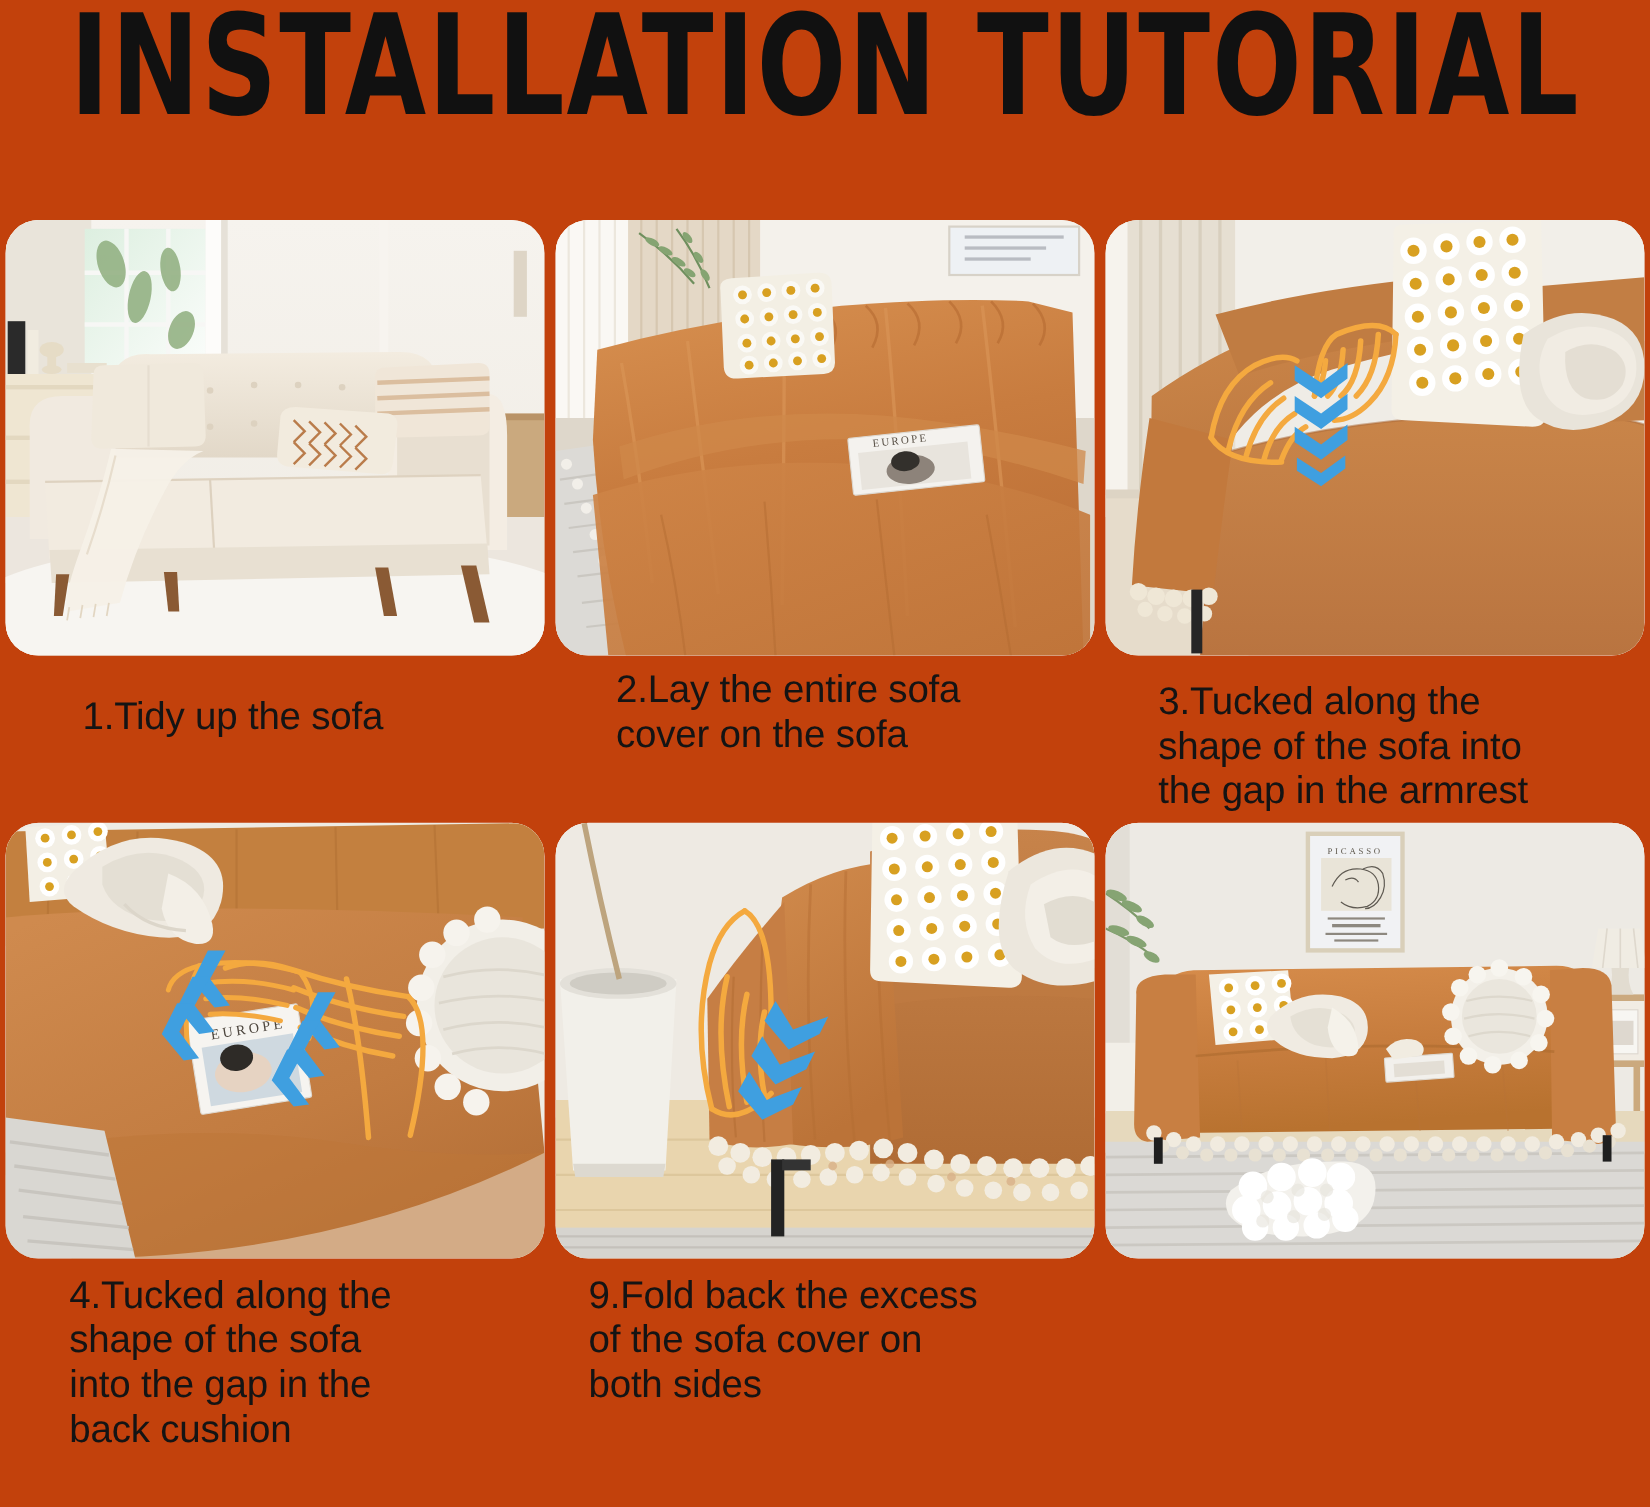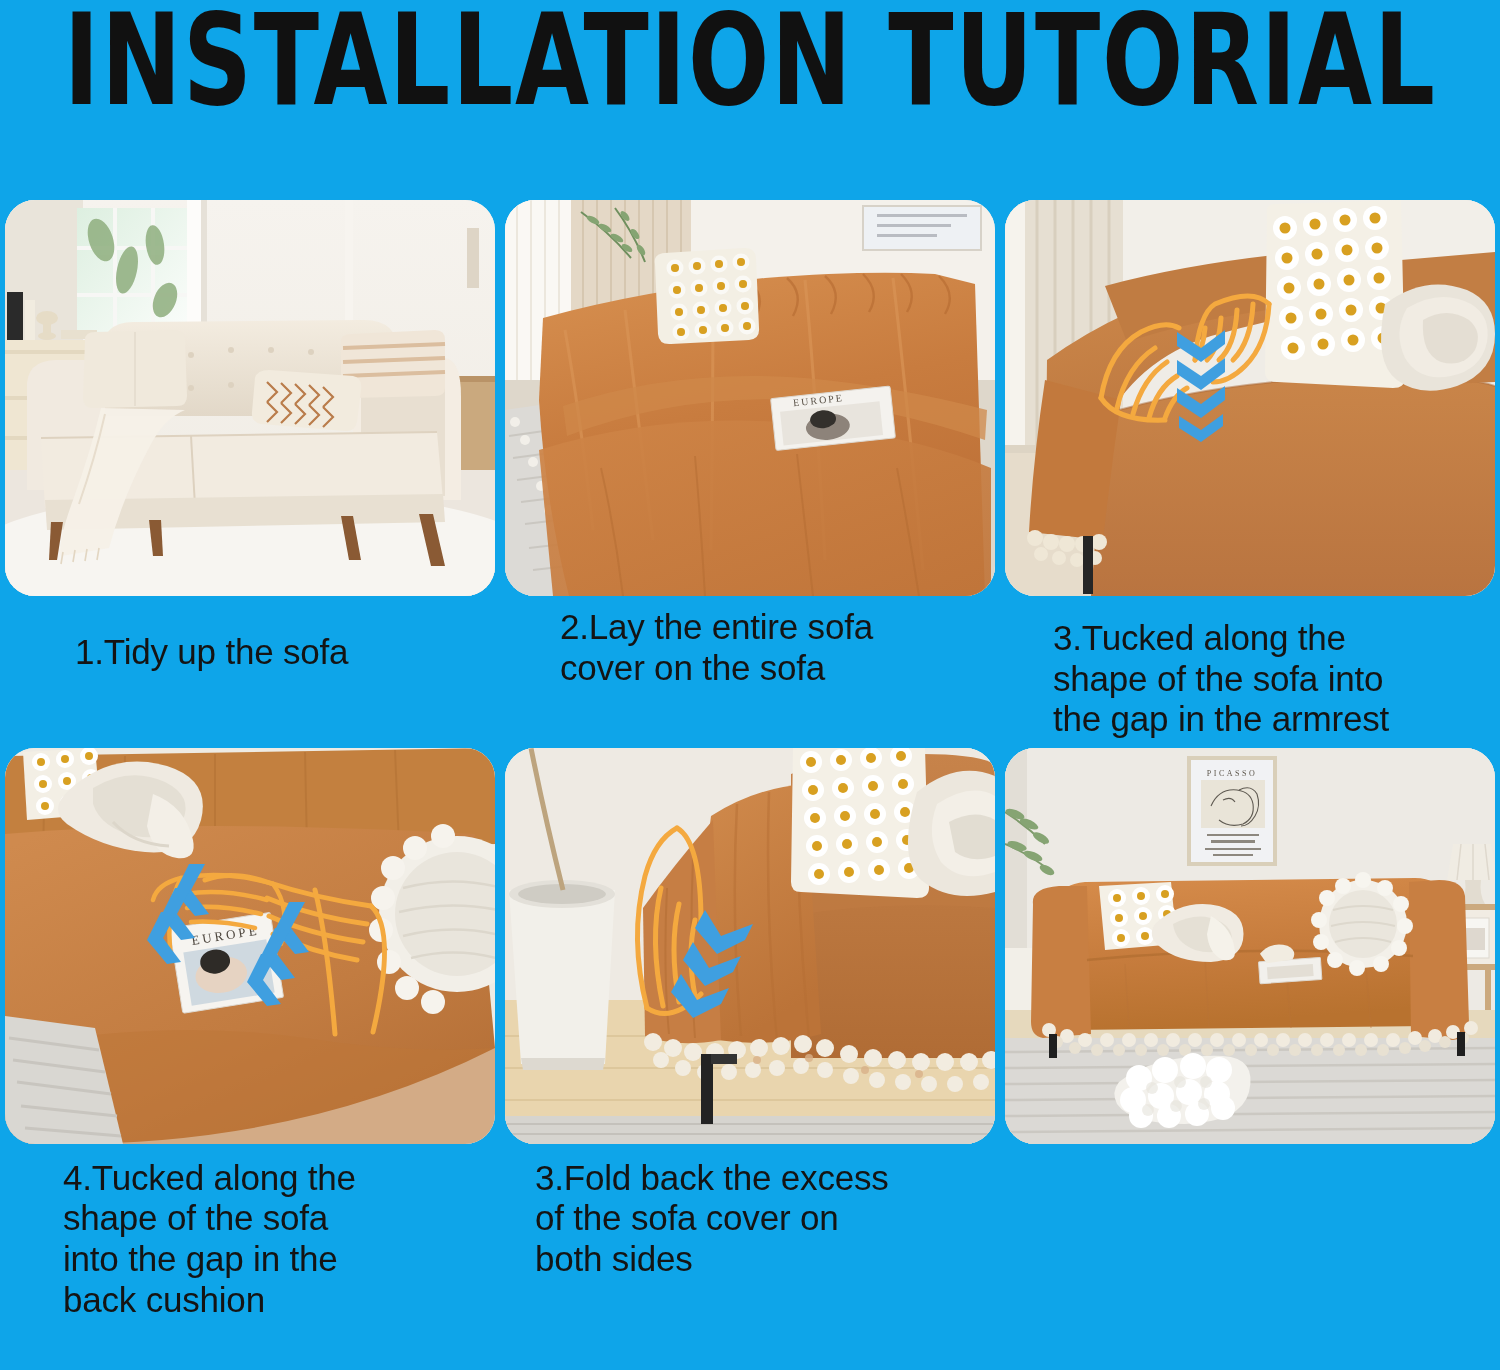--- a/index.html
+++ b/index.html
@@ -2,21 +2,21 @@
 <html><head>
 <meta charset="utf-8">
 <style>
   * { box-sizing: border-box; margin: 0; padding: 0; }
   html, body {
     width: 1500px; height: 1370px;
     background: #ffffff;
     font-family: "Liberation Sans", sans-serif;
     overflow: hidden;
   }
-  .page { position: relative; width: 1500px; height: 1370px; background:#0ea5e9; }
+  .page { position: relative; width: 1500px; height: 1370px; background:#c2410c; }
 
   
   .title-bar {
     position: absolute; left: 0; top: 0; width: 1500px; height: 120px;
     display: flex; align-items: center; justify-content: center;
   }
   .title {
     font-family: "DejaVu Sans", sans-serif;
     font-weight: 700;
     font-size: 104px;
@@ -826,21 +826,21 @@
             <path d="M142 260 Q166 276 196 246"></path>
           </g>
 
           <g fill="#3f9fe0">
             <polygon points="200,162 216,188 248,176 240,192 212,206 190,180"></polygon>
             <polygon points="188,194 204,220 236,208 228,224 200,238 178,212"></polygon>
             <polygon points="176,226 192,252 224,240 216,256 188,270 166,244"></polygon>
           </g>
         </svg>
       </div>
-      <div class="caption cap-indent5">3.Fold back the excess
+      <div class="caption cap-indent5">9.Fold back the excess
 of the sofa cover on
 both sides</div>
     </div>
 
     <div class="cell">
       <div class="photo">
         <svg viewBox="0 0 490 396" width="490" height="396" preserveAspectRatio="none">
           <defs>
             <linearGradient id="p6or" x1="0" y1="0" x2="0.2" y2="1">
               <stop offset="0" stop-color="#d68c4b"></stop>

